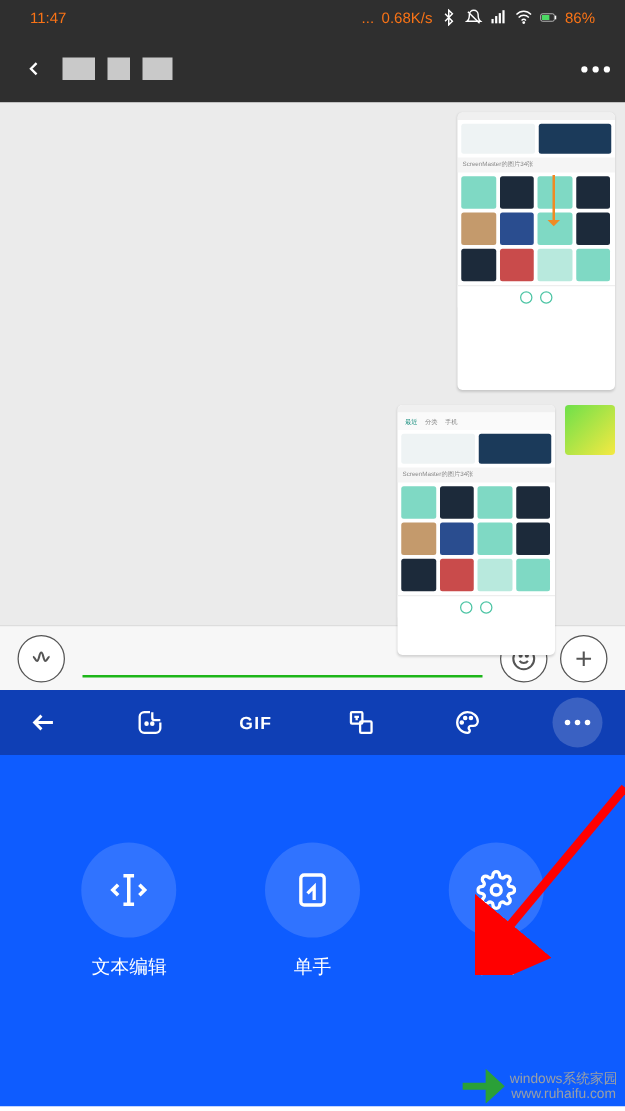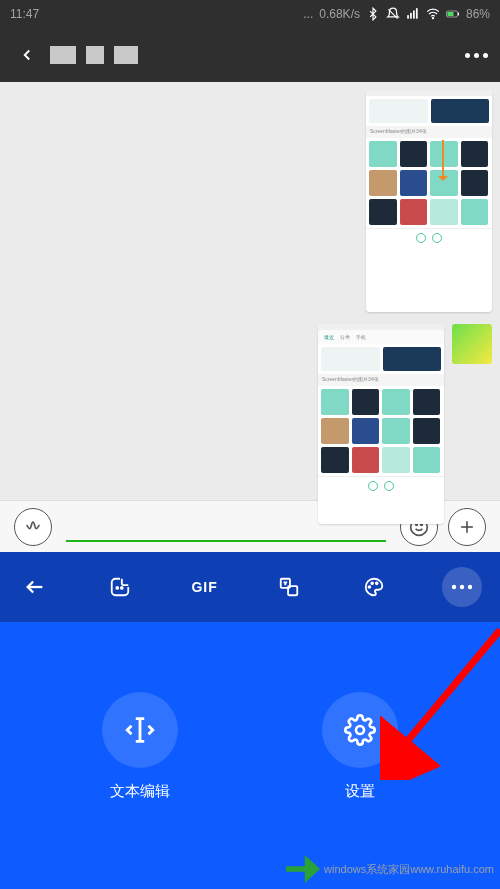--- a/index.html
+++ b/index.html
@@ -7,24 +7,24 @@
     width: 500px;
     height: 889px;
     background: #fff;
     font-family: -apple-system, sans-serif;
     position: relative;
     overflow: hidden;
   }
   .status-bar {
     height: 28px;
     background: #2f2f2f;
-    color: #a3a3a3;
+    color: #f97316;
     display: flex;
     align-items: center;
-    padding: 0 10px;
+    padding: 0 24px;
     font-size: 12px;
   }
   .status-left { flex: 0 0 auto; }
   .status-right { flex: 1; display: flex; justify-content: flex-end; align-items: center; gap: 6px; }
   .status-right svg { width: 14px; height: 14px; }
   .topbar {
     height: 54px;
     background: #2f2f2f;
     display: flex;
     align-items: center;
@@ -88,21 +88,21 @@
     padding:0 14px;
     gap:10px;
   }
   .circle-btn {
     width:38px; height:38px; border:1.5px solid #555; border-radius:50%;
     display:flex; align-items:center; justify-content:center;
     background:#fff;
   }
   .input-line { flex:1; height:2px; background:#1db619; margin:0 4px; align-self:flex-end; margin-bottom:10px;}
   .kb-toolbar {
-    height:70px;
+    height:52px;
     background:#0f3fb5;
     display:flex;
     align-items:center;
     justify-content:space-between;
     padding:0 18px;
   }
   .kb-toolbar .tb-item {
     width:34px; height:34px; display:flex; align-items:center; justify-content:center; color:#fff;
   }
   .kb-toolbar .tb-item.bubble { background:rgba(255,255,255,.18); border-radius:50%; width:40px; height:40px;}
@@ -137,21 +137,21 @@
     background:rgba(255,255,255,.0);
   }
   .watermark .logo {
     width:34px; height:28px; position:relative;
   }
   .watermark .logo::before{
     content:''; position:absolute; inset:0;
     background:#2aa038; clip-path:polygon(0 40%,55% 40%,55% 0,100% 50%,55% 100%,55% 60%,0 60%);
     border-radius:3px;
   }
-  .watermark .txt { display:flex; flex-direction:row; line-height:1.1;}
+  .watermark .txt { display:flex; flex-direction:column; line-height:1.1;align-items:center;}
 </style>
 </head>
 <body>
 
 <div class="status-bar">
   <span class="status-left">11:47</span>
   <div class="status-right">
     <span>...</span>
     <span>0.68K/s</span>
     <svg viewBox="0 0 24 24" fill="none" stroke="#fff" stroke-width="2">
@@ -342,20 +342,29 @@
           <path d="M12 4v16M9 4h6M9 20h6"></path>
           <polyline points="6 9 3 12 6 15"></polyline>
           <polyline points="18 9 21 12 18 15"></polyline>
         </svg>
     </div>
     <span class="lbl">文本编辑</span>
   </div>
   <div class="kb-action">
     <div class="circ">
       <svg width="32" height="32" viewBox="0 0 24 24" fill="none" stroke="#fff" stroke-width="2">
+          <rect x="5" y="3" width="14" height="18" rx="2"></rect>
+          <polyline points="9 14 13 10 13 18"></polyline>
+        </svg>
+    </div>
+    <span class="lbl">单手</span>
+  </div>
+  <div class="kb-action">
+    <div class="circ">
+      <svg width="32" height="32" viewBox="0 0 24 24" fill="none" stroke="#fff" stroke-width="2">
           <circle cx="12" cy="12" r="3"></circle>
           <path d="M19.4 15a1.7 1.7 0 00.34 1.87l.06.06a2 2 0 11-2.83 2.83l-.06-.06a1.7 1.7 0 00-1.87-.34 1.7 1.7 0 00-1 1.56V21a2 2 0 11-4 0v-.09a1.7 1.7 0 00-1-1.56 1.7 1.7 0 00-1.87.34l-.06.06a2 2 0 11-2.83-2.83l.06-.06a1.7 1.7 0 00.34-1.87 1.7 1.7 0 00-1.56-1H3a2 2 0 110-4h.09a1.7 1.7 0 001.56-1 1.7 1.7 0 00-.34-1.87l-.06-.06a2 2 0 112.83-2.83l.06.06a1.7 1.7 0 001.87.34H9a1.7 1.7 0 001-1.56V3a2 2 0 114 0v.09a1.7 1.7 0 001 1.56 1.7 1.7 0 001.87-.34l.06-.06a2 2 0 112.83 2.83l-.06.06a1.7 1.7 0 00-.34 1.87V9a1.7 1.7 0 001.56 1H21a2 2 0 110 4h-.09a1.7 1.7 0 00-1.56 1z"></path>
         </svg>
     </div>
     <span class="lbl">设置</span>
   </div>
 </div>
 
 <svg class="red-arrow" style="left:380px; top:620px;" width="130" height="160" viewBox="0 0 130 160">
   <defs>

